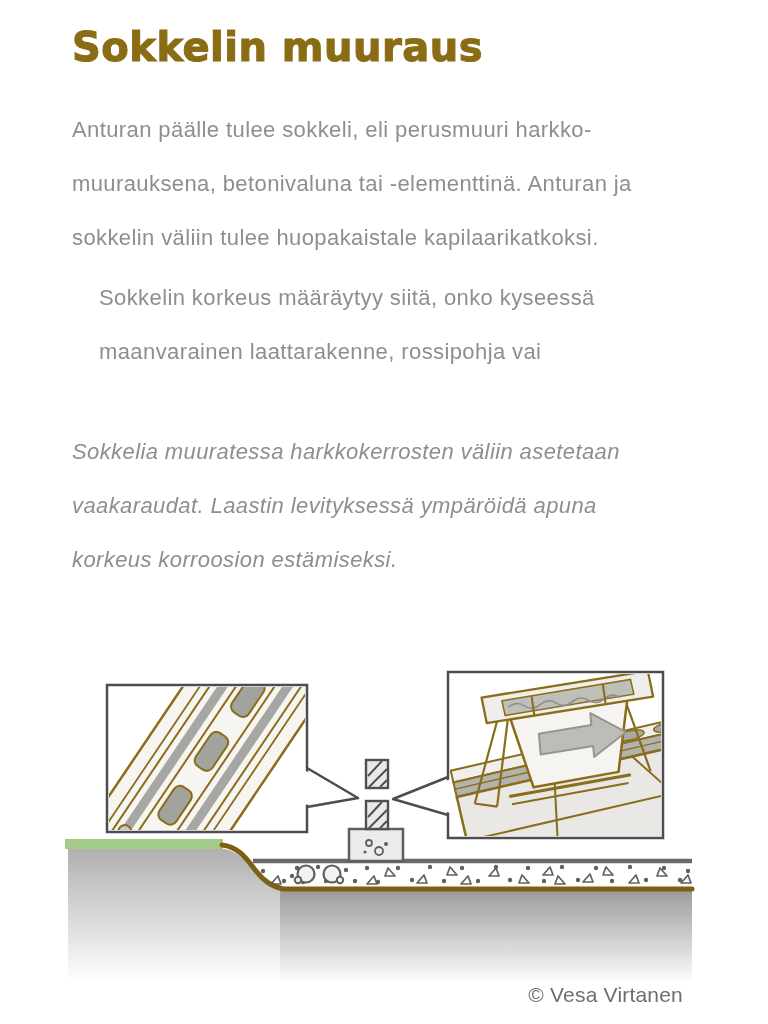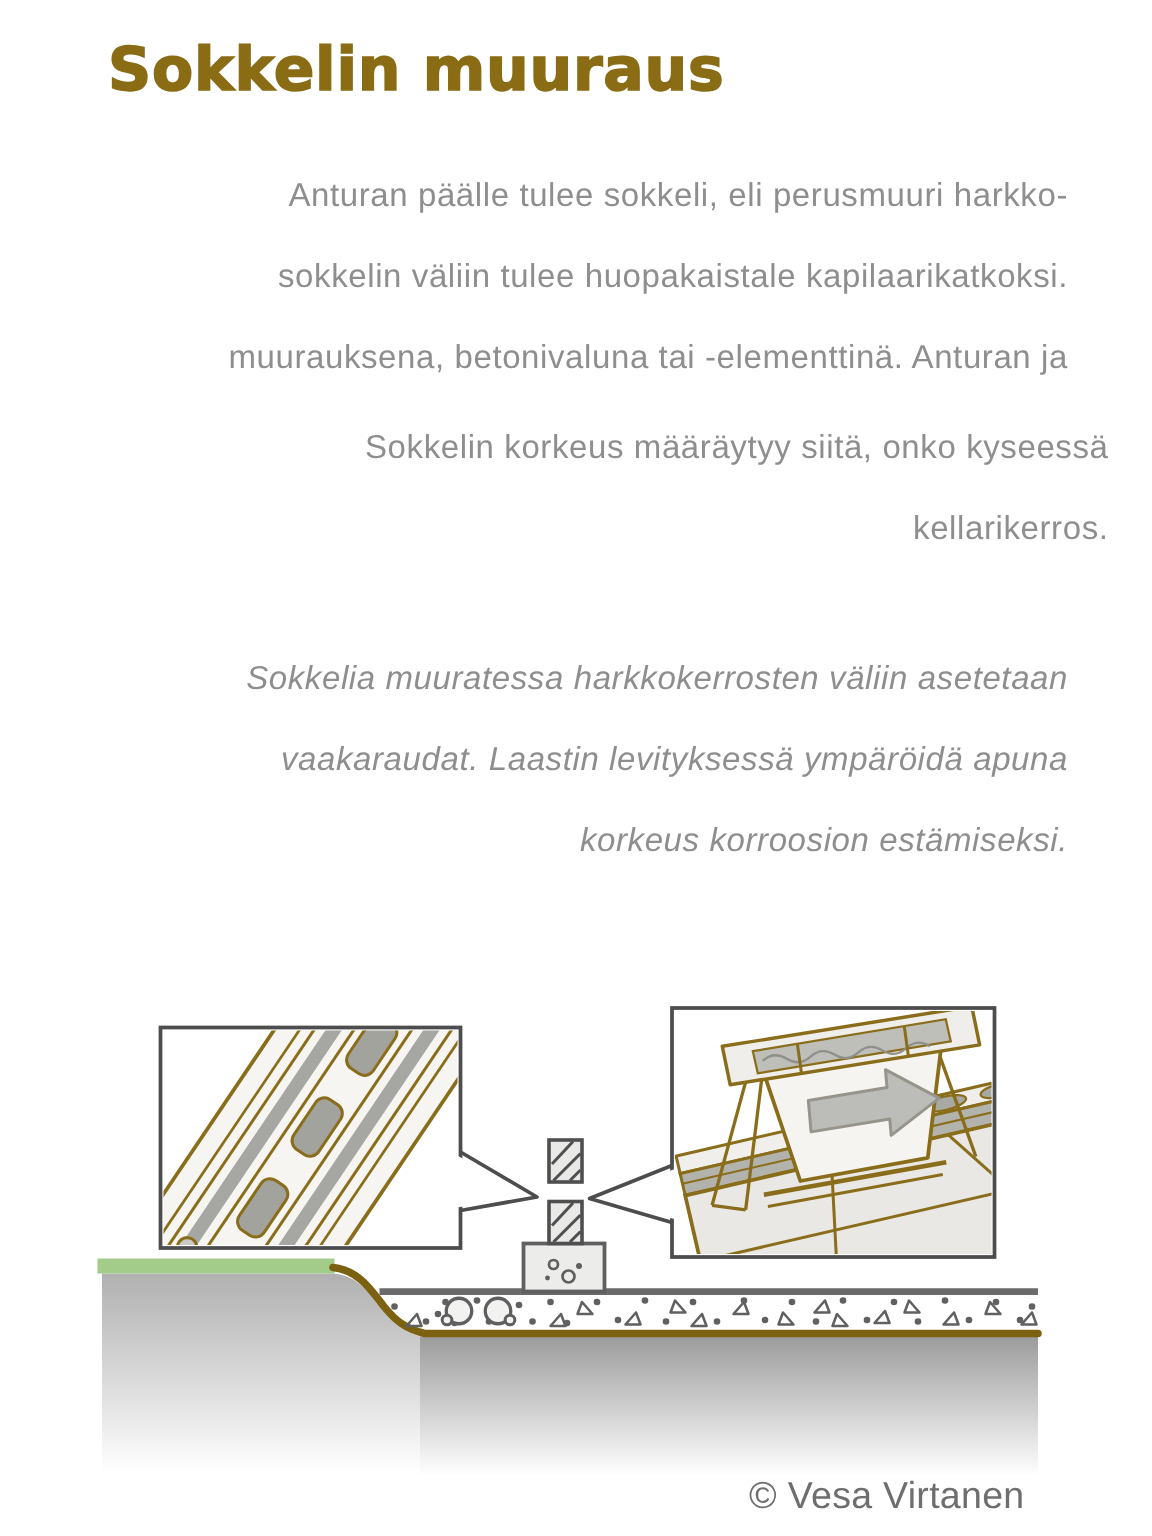--- a/index.html
+++ b/index.html
@@ -12,46 +12,46 @@
     font-family:"DejaVu Sans", sans-serif;
     font-size:40px; font-weight:bold; color:#8a6c15;
     -webkit-text-stroke:1.1px #8a6c15; letter-spacing:0.5px;
     white-space:nowrap;
   }
   .para {
     position:absolute; left:72px; width:640px; margin:0;
     font-size:22px; line-height:54px; color:#8e8e8e; letter-spacing:0.4px;
     white-space:nowrap;
   }
-  .para .ln { display:block;text-align:right; }
+  .para .ln { display:block; }
   .p1 { top:103px; }
   .p2 { top:271px;margin-left:27px; }
   .p3 { top:425px;font-style:italic; }
   .illustration { position:absolute; left:0; top:650px; width:768px; height:345px; }
   .copyright {
     position:absolute; top:983px; right:61px;
-    font-size:25px; color:#6e6e6e; letter-spacing:0.2px;
+    font-size:21px; color:#6e6e6e; letter-spacing:0.2px;
   }
 </style>
 </head>
 <body>
 
 <div class="page">
 
   <h1 class="title">Sokkelin muuraus</h1>
 
   <p class="para p1">
     <span class="ln">Anturan päälle tulee sokkeli, eli perusmuuri harkko-</span>
+    <span class="ln">muurauksena, betonivaluna tai -elementtinä. Anturan ja</span>
     <span class="ln">sokkelin väliin tulee huopakaistale kapilaarikatkoksi.</span>
-    <span class="ln">muurauksena, betonivaluna tai -elementtinä. Anturan ja</span>
   </p>
 
   <p class="para p2">
     <span class="ln">Sokkelin korkeus määräytyy siitä, onko kyseessä</span>
-    <span class="ln">kellarikerros.</span>
+    <span class="ln">maanvarainen laattarakenne, rossipohja vai</span>
   </p>
 
   <p class="para p3">
     <span class="ln">Sokkelia muuratessa harkkokerrosten väliin asetetaan</span>
     <span class="ln">vaakaraudat. Laastin levityksessä ympäröidä apuna</span>
     <span class="ln">korkeus korroosion estämiseksi.</span>
   </p>
 
   <div class="illustration">
     <svg width="768" height="345" viewBox="0 0 768 345" xmlns="http://www.w3.org/2000/svg">

